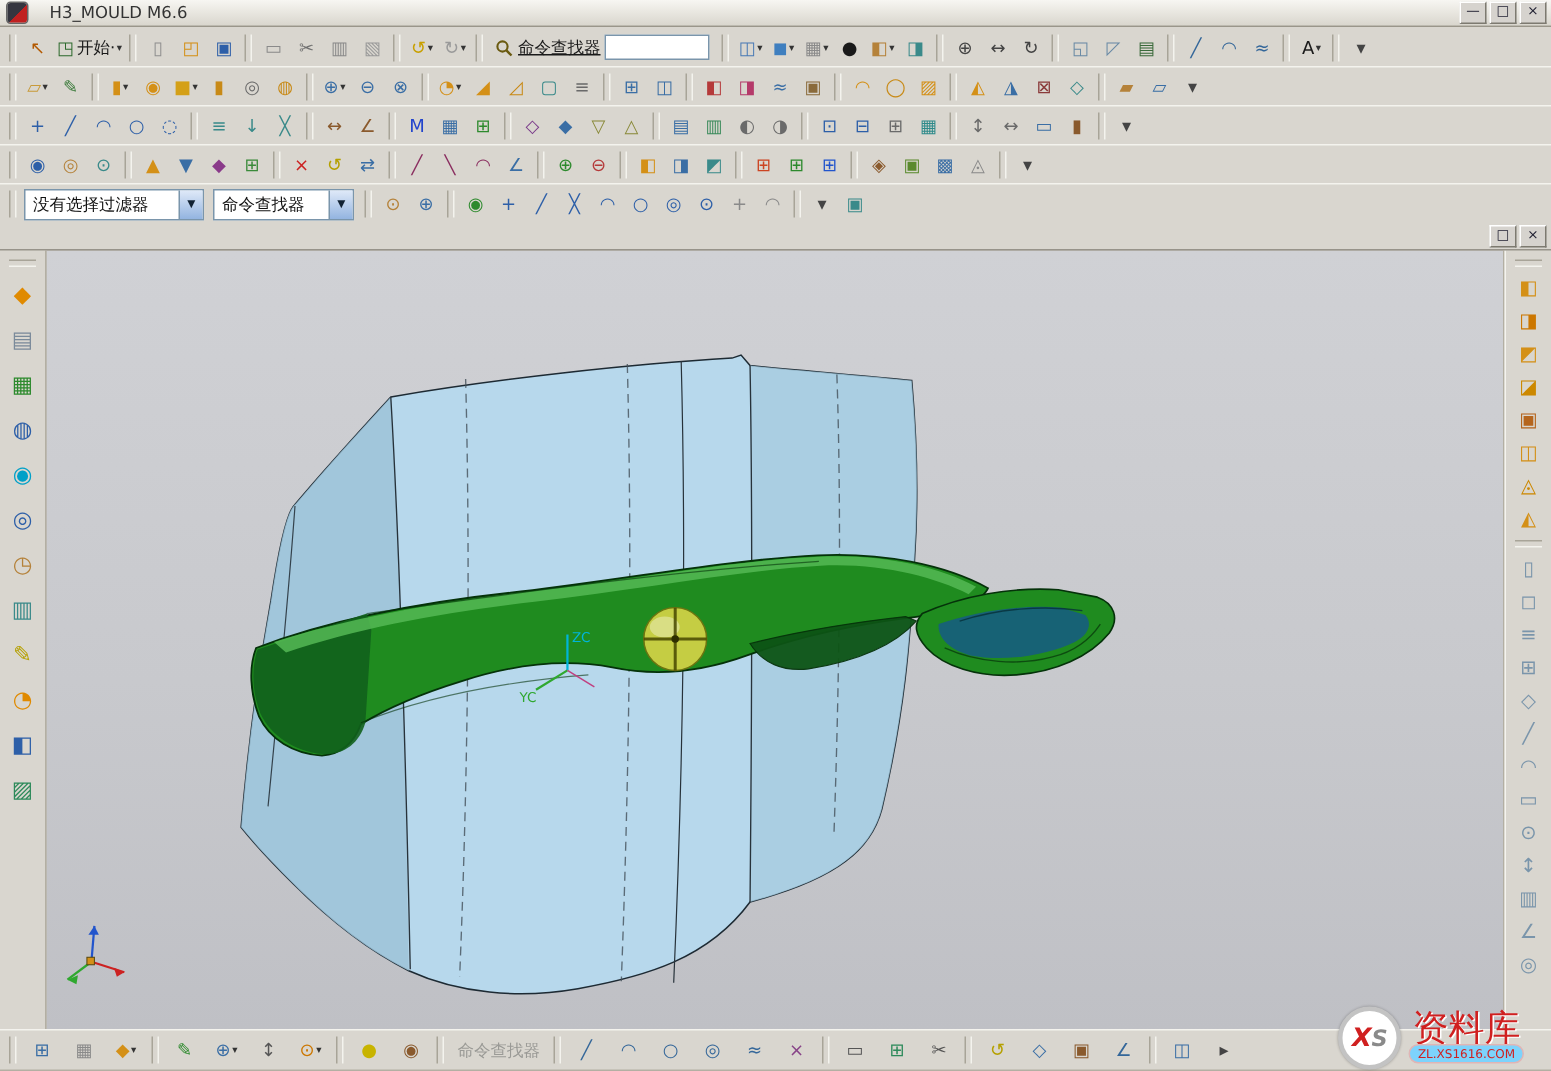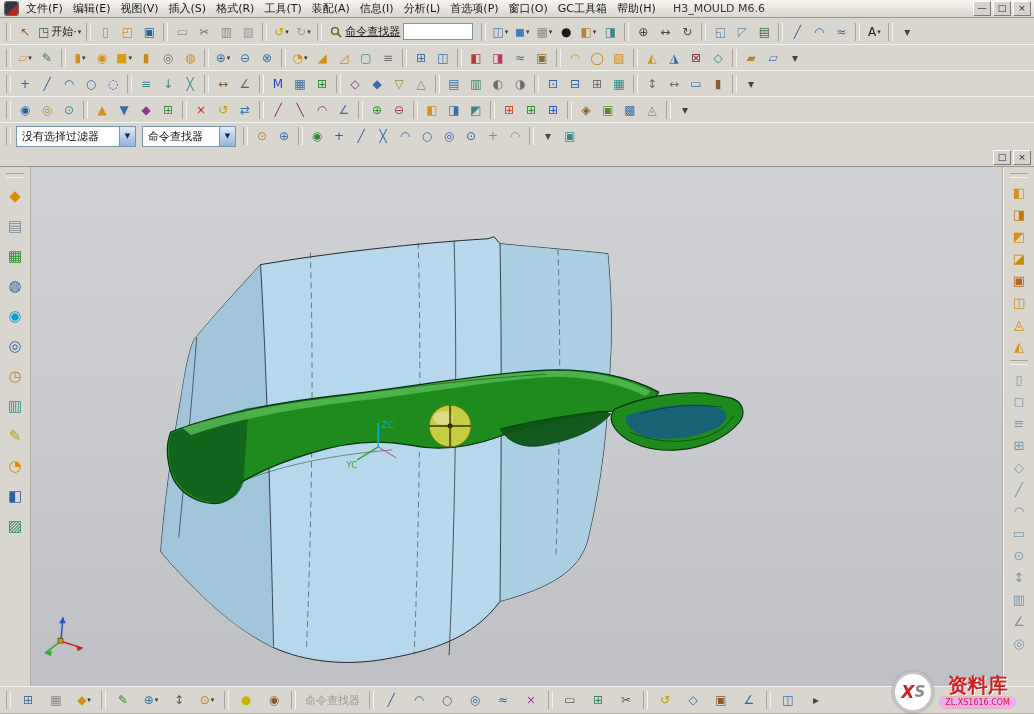--- a/index.html
+++ b/index.html
@@ -55,44 +55,28 @@
     background:linear-gradient(180deg,#d0d1d5 0%,#c8c9cd 55%,#bfc0c5 100%);
     border:1px solid #8a8a8a;box-sizing:border-box;z-index:1;}
   .viewport svg{display:block;width:100%;height:100%;}
   
   .watermark{position:absolute;right:18px;bottom:1px;display:flex;align-items:center;z-index:80;}
   .wm-circle{width:36px;height:36px;border-radius:50%;background:#fff;border:3px solid #c3c3c3;
     display:flex;align-items:center;justify-content:center;font-weight:bold;font-style:italic;box-shadow:0 0 2px rgba(0,0,0,.3);}
   .wm-x{color:#d02020;font-size:17px;}
   .wm-s{color:#8a8a8a;font-size:15px;}
   .wm-text{margin-left:5px;display:flex;flex-direction:column;align-items:center;}
-  .wm-brand{color:#d02020;font-size:20px;font-weight:bold;line-height:21px;text-shadow:1px 1px 0 #fff;}
-  .wm-url{background:#f0abfc;color:#d02020;font-size:8px;border:1px solid #e0b5b5;border-radius:7px;padding:0 5px;line-height:11px;}
+  .wm-brand{color:#d02020;font-size:24px;font-weight:normal;line-height:21px;text-shadow:1px 1px 0 #fff;}
+  .wm-url{background:#7dd3fc;color:#d02020;font-size:8px;border:1px solid #e0b5b5;border-radius:7px;padding:0 5px;line-height:11px;}
 </style>
 </head>
 <body>
 
 <div class="menubar">
   <span class="app-icon"></span>
-  <div class="menus">
-
-  <span class="menu-item">文件(F)</span>
-      <span class="menu-item">编辑(E)</span>
-      <span class="menu-item">视图(V)</span>
-      <span class="menu-item">插入(S)</span>
-      <span class="menu-item">格式(R)</span>
-      <span class="menu-item">工具(T)</span>
-      <span class="menu-item">装配(A)</span>
-      <span class="menu-item">信息(I)</span>
-      <span class="menu-item">分析(L)</span>
-      <span class="menu-item">首选项(P)</span>
-      <span class="menu-item">窗口(O)</span>
-      <span class="menu-item">GC工具箱</span>
-      <span class="menu-item">帮助(H)</span>
-    </div>
   <span class="menu-title">H3_MOULD M6.6</span>
   <div class="win-controls">
     <span class="win-btn">—</span>
     <span class="win-btn">□</span>
     <span class="win-btn">×</span>
   </div>
 </div>
 
 <div class="trow row1">
   <div class="iconrow">

